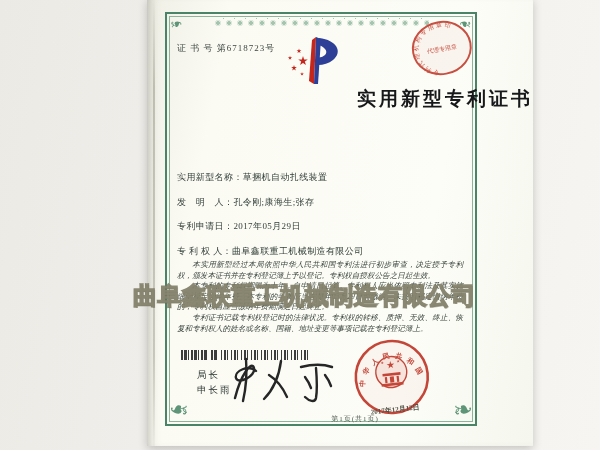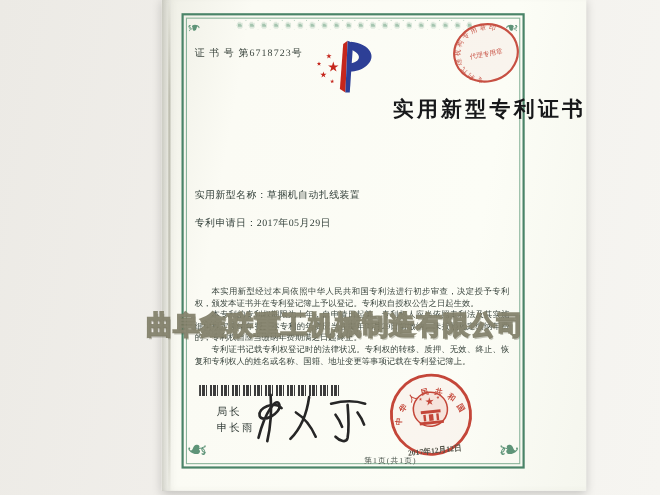--- a/index.html
+++ b/index.html
@@ -24,21 +24,21 @@
   .fl-br{right:2px;bottom:2px;font-size:24px;transform:rotate(-10deg);}
   .cert-no{position:absolute;left:30px;top:44px;font-size:9px;color:#3c463f;letter-spacing:1px;font-family:Liberation Serif, serif;}
   .logo{position:absolute;left:138px;top:34px;}
   .title{position:absolute;left:0;top:88px;width:100%;text-align:right;
          font-size:19px;font-weight:bold;color:#17181a;letter-spacing:3px;}
   .agency-seal{position:absolute;left:262px;top:20px;transform:rotate(-10deg);opacity:.88;}
   .fields{position:absolute;left:30px;top:128px;width:290px;font-size:9px;color:#33403a;margin-top:45px;}
   .field-line{height:24.5px;letter-spacing:.4px;white-space:nowrap;}
   .paras{position:absolute;left:30px;top:262px;width:286px;font-size:7.6px;
          line-height:10.6px;color:#3a453e;text-align:justify;}
-  .paras p{margin:0;text-indent:2em;}
+  .paras p{margin:0;text-indent:2em;font-style:italic;}
   .watermark{position:absolute;left:-14px;top:282px;width:360px;white-space:nowrap;
          font-size:24px;font-weight:700;letter-spacing:0.5px;z-index:6;
          font-family:"Liberation Sans","DejaVu Sans",sans-serif;
          color:rgba(255,255,255,.58);-webkit-text-stroke:1.4px rgba(122,120,96,.85);
          text-shadow:1px 1px 0 rgba(90,90,70,.35), -0.5px -0.5px 0 rgba(90,90,70,.3);}
   .barcode{position:absolute;left:34px;top:352px;width:128px;height:10px;
          background:repeating-linear-gradient(90deg,#3c3c3c 0 1.5px,transparent 1.5px 3px,#3c3c3c 3px 5.5px,transparent 5.5px 6.5px,#3c3c3c 6.5px 7.5px,transparent 7.5px 10px);}
   .director{position:absolute;left:50px;top:370px;font-size:9.5px;color:#2e3833;line-height:15px;letter-spacing:2px;}
   .signature{position:absolute;left:74px;top:356px;z-index:5;}
   .big-seal{position:absolute;left:204px;top:338px;transform:rotate(-6deg);opacity:.93;z-index:4;}
@@ -88,21 +88,23 @@
         </defs>
       <ellipse cx="33" cy="30" rx="29" ry="26" fill="rgba(192,57,43,.05)" stroke="#c0392b" stroke-width="2"></ellipse>
       <text font-size="6" fill="#c0392b" letter-spacing="2">
         <textPath href="#aring" startOffset="6">专利代理机构专用章印</textPath>
       </text>
       <text x="33" y="33" text-anchor="middle" font-size="6" fill="#c0392b">代理专用章</text>
     </svg>
 
     <div class="fields">
       <div class="field-line"><span>实用新型名称：</span><span>草捆机自动扎线装置</span></div>
+      <div class="field-line"><span>发　明　人：</span><span>孔令刚;康海生;张存</span></div>
       <div class="field-line"><span>专利申请日：</span><span>2017年05月29日</span></div>
+      <div class="field-line"><span>专 利 权 人：</span><span>曲阜鑫联重工机械制造有限公司</span></div>
     </div>
 
     <div class="paras">
       <p>本实用新型经过本局依照中华人民共和国专利法进行初步审查，决定授予专利权，颁发本证书并在专利登记簿上予以登记。专利权自授权公告之日起生效。</p>
       <p>本专利的专利权期限为十年，自申请日起算。专利权人应当依照专利法及其实施细则规定缴纳年费。本专利的年费应当在每年05月29日前缴纳。未按照规定缴纳年费的，专利权自应当缴纳年费期满之日起终止。</p>
       <p>专利证书记载专利权登记时的法律状况。专利权的转移、质押、无效、终止、恢复和专利权人的姓名或名称、国籍、地址变更等事项记载在专利登记簿上。</p>
     </div>
 
     <div class="watermark">曲阜鑫联重工机械制造有限公司</div>
 

